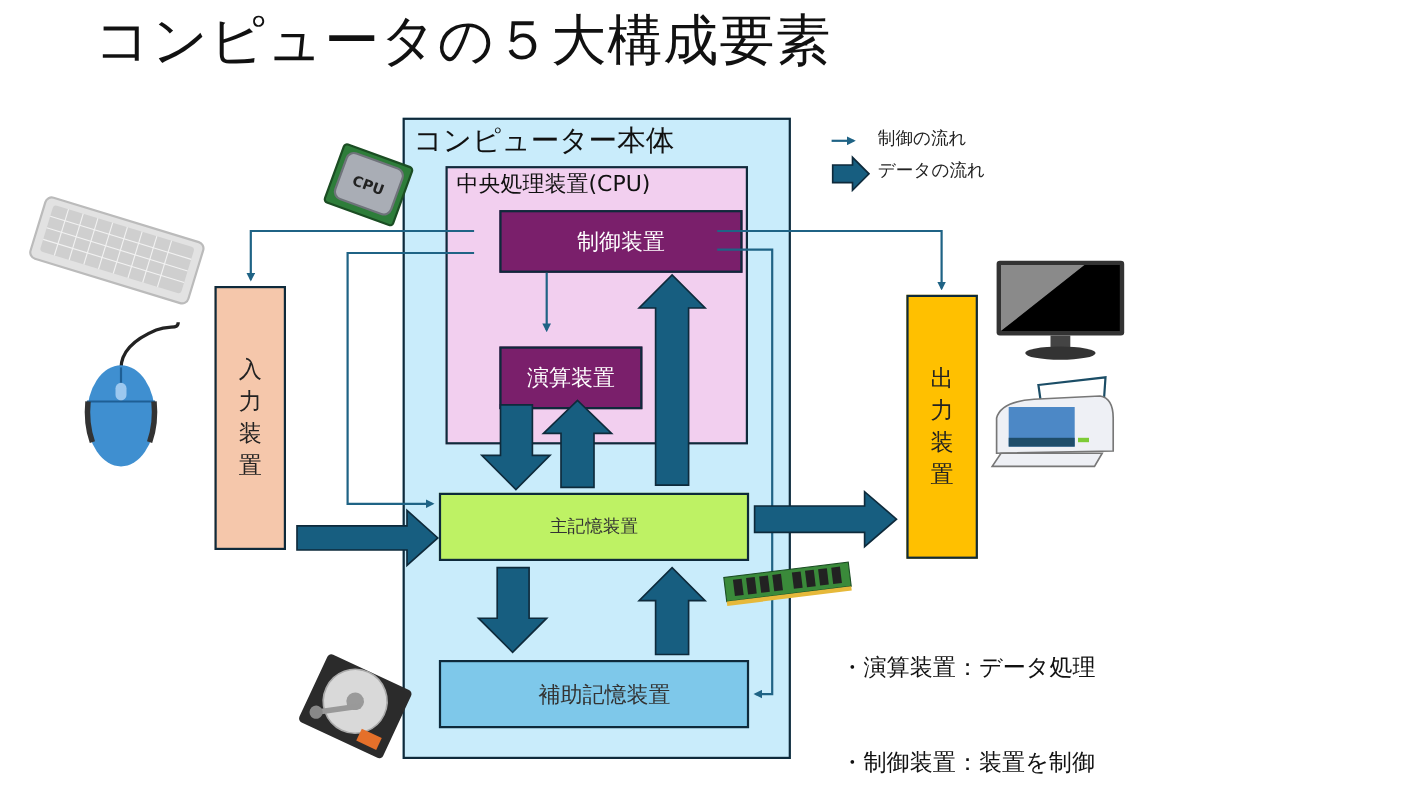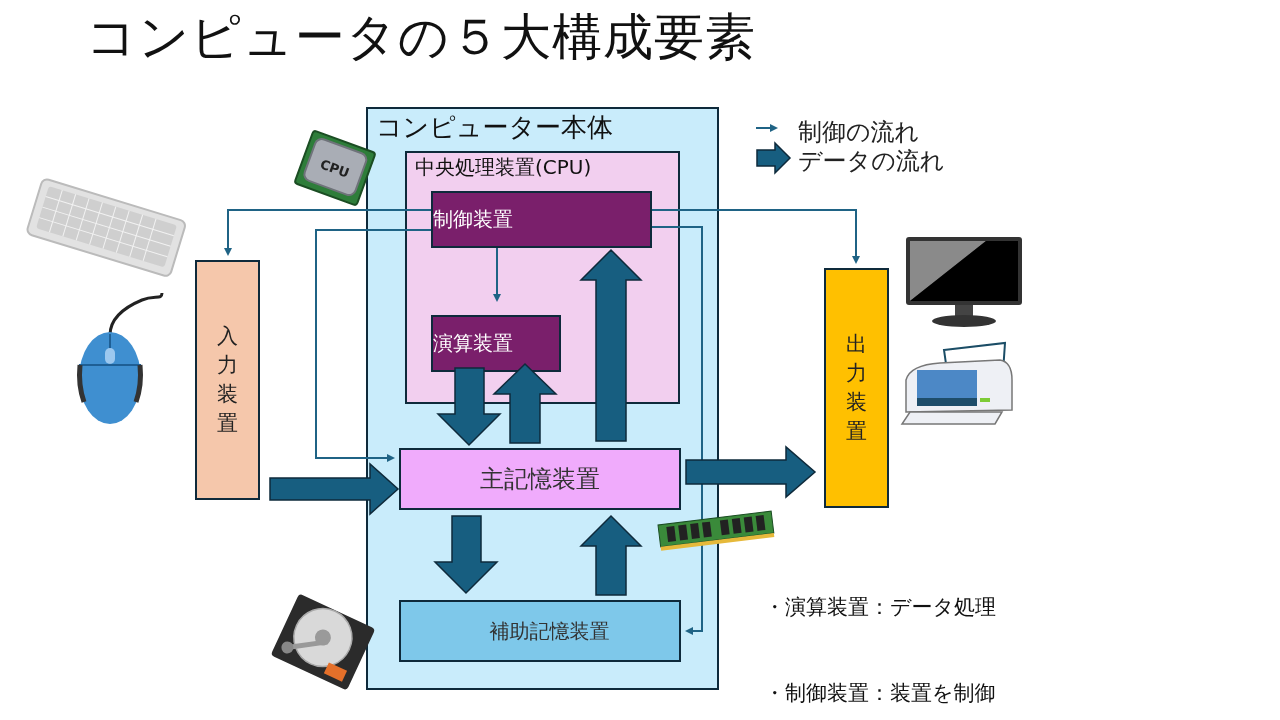--- a/index.html
+++ b/index.html
@@ -5,30 +5,30 @@
   html, body { margin:0; padding:0; }
   body { width:1280px; height:720px; position:relative; background:#ffffff; overflow:hidden;
          font-family:"DejaVu Sans", "Liberation Sans", sans-serif; color:#000; }
   .abs { position:absolute; }
   .title { left:86px; top:2px; font-size:50px; line-height:70px; letter-spacing:1px; color:#111; white-space:nowrap; }
   .box { position:absolute; box-sizing:border-box; border:2px solid #0e2a3b; }
   .body-box { left:366px; top:107px; width:353px; height:583px; background:#c9ecfb; }
   .body-label { left:376px; top:110px; font-size:26px; color:#111; white-space:nowrap; }
   .cpu-box { left:405px; top:151px; width:275px; height:253px; background:#f2cfef; }
   .cpu-label { left:415px; top:154px; font-size:20px; color:#111; white-space:nowrap; }
-  .purple { background:#7a1f6b; color:#fff; display:flex; align-items:center; font-size:20px; }
+  .purple { background:#7a1f6b; color:#fff; display:flex; align-items:center; justify-content:center; font-size:20px;margin-left:23px; }
   .ctrl { left:431px; top:191px; width:221px; height:57px; }
   .alu { left:431px; top:315px; width:130px; height:57px; }
-  .mem { left:399px; top:448px; width:282px; height:62px; background:#f0abfc; display:flex; align-items:center; justify-content:center; font-size:24px; color:#333; }
+  .mem { left:399px; top:448px; width:282px; height:62px; background:#bef264; display:flex; align-items:center; justify-content:center; font-size:16px; color:#333; }
   .aux { left:399px; top:600px; width:282px; height:62px; background:#7ec8ea; display:flex; align-items:center; justify-content:center; font-size:20px; color:#333;padding-left:19px; }
   .vbox { display:flex; flex-direction:column; align-items:center; justify-content:center; font-size:21px; line-height:29px; color:#222; }
   .input { left:195px; top:260px; width:65px; height:240px; background:#f5c7ab; }
   .output { left:824px; top:268px; width:65px; height:240px; background:#ffc000; }
   svg.overlay { position:absolute; left:0; top:0; }
-  .legend-text { font-size:24px; color:#222; white-space:nowrap; }
+  .legend-text { font-size:16px; color:#222; white-space:nowrap; }
   .desc { left:764px; top:536px; font-size:21px; line-height:28.5px; color:#111; white-space:pre; }
   .desc .row { display:block; }
 </style>
 </head>
 <body>
 
 <div class="abs title">コンピュータの５大構成要素</div>
 
 <div class="box body-box"></div>
 <div class="abs body-label">コンピューター本体</div>

